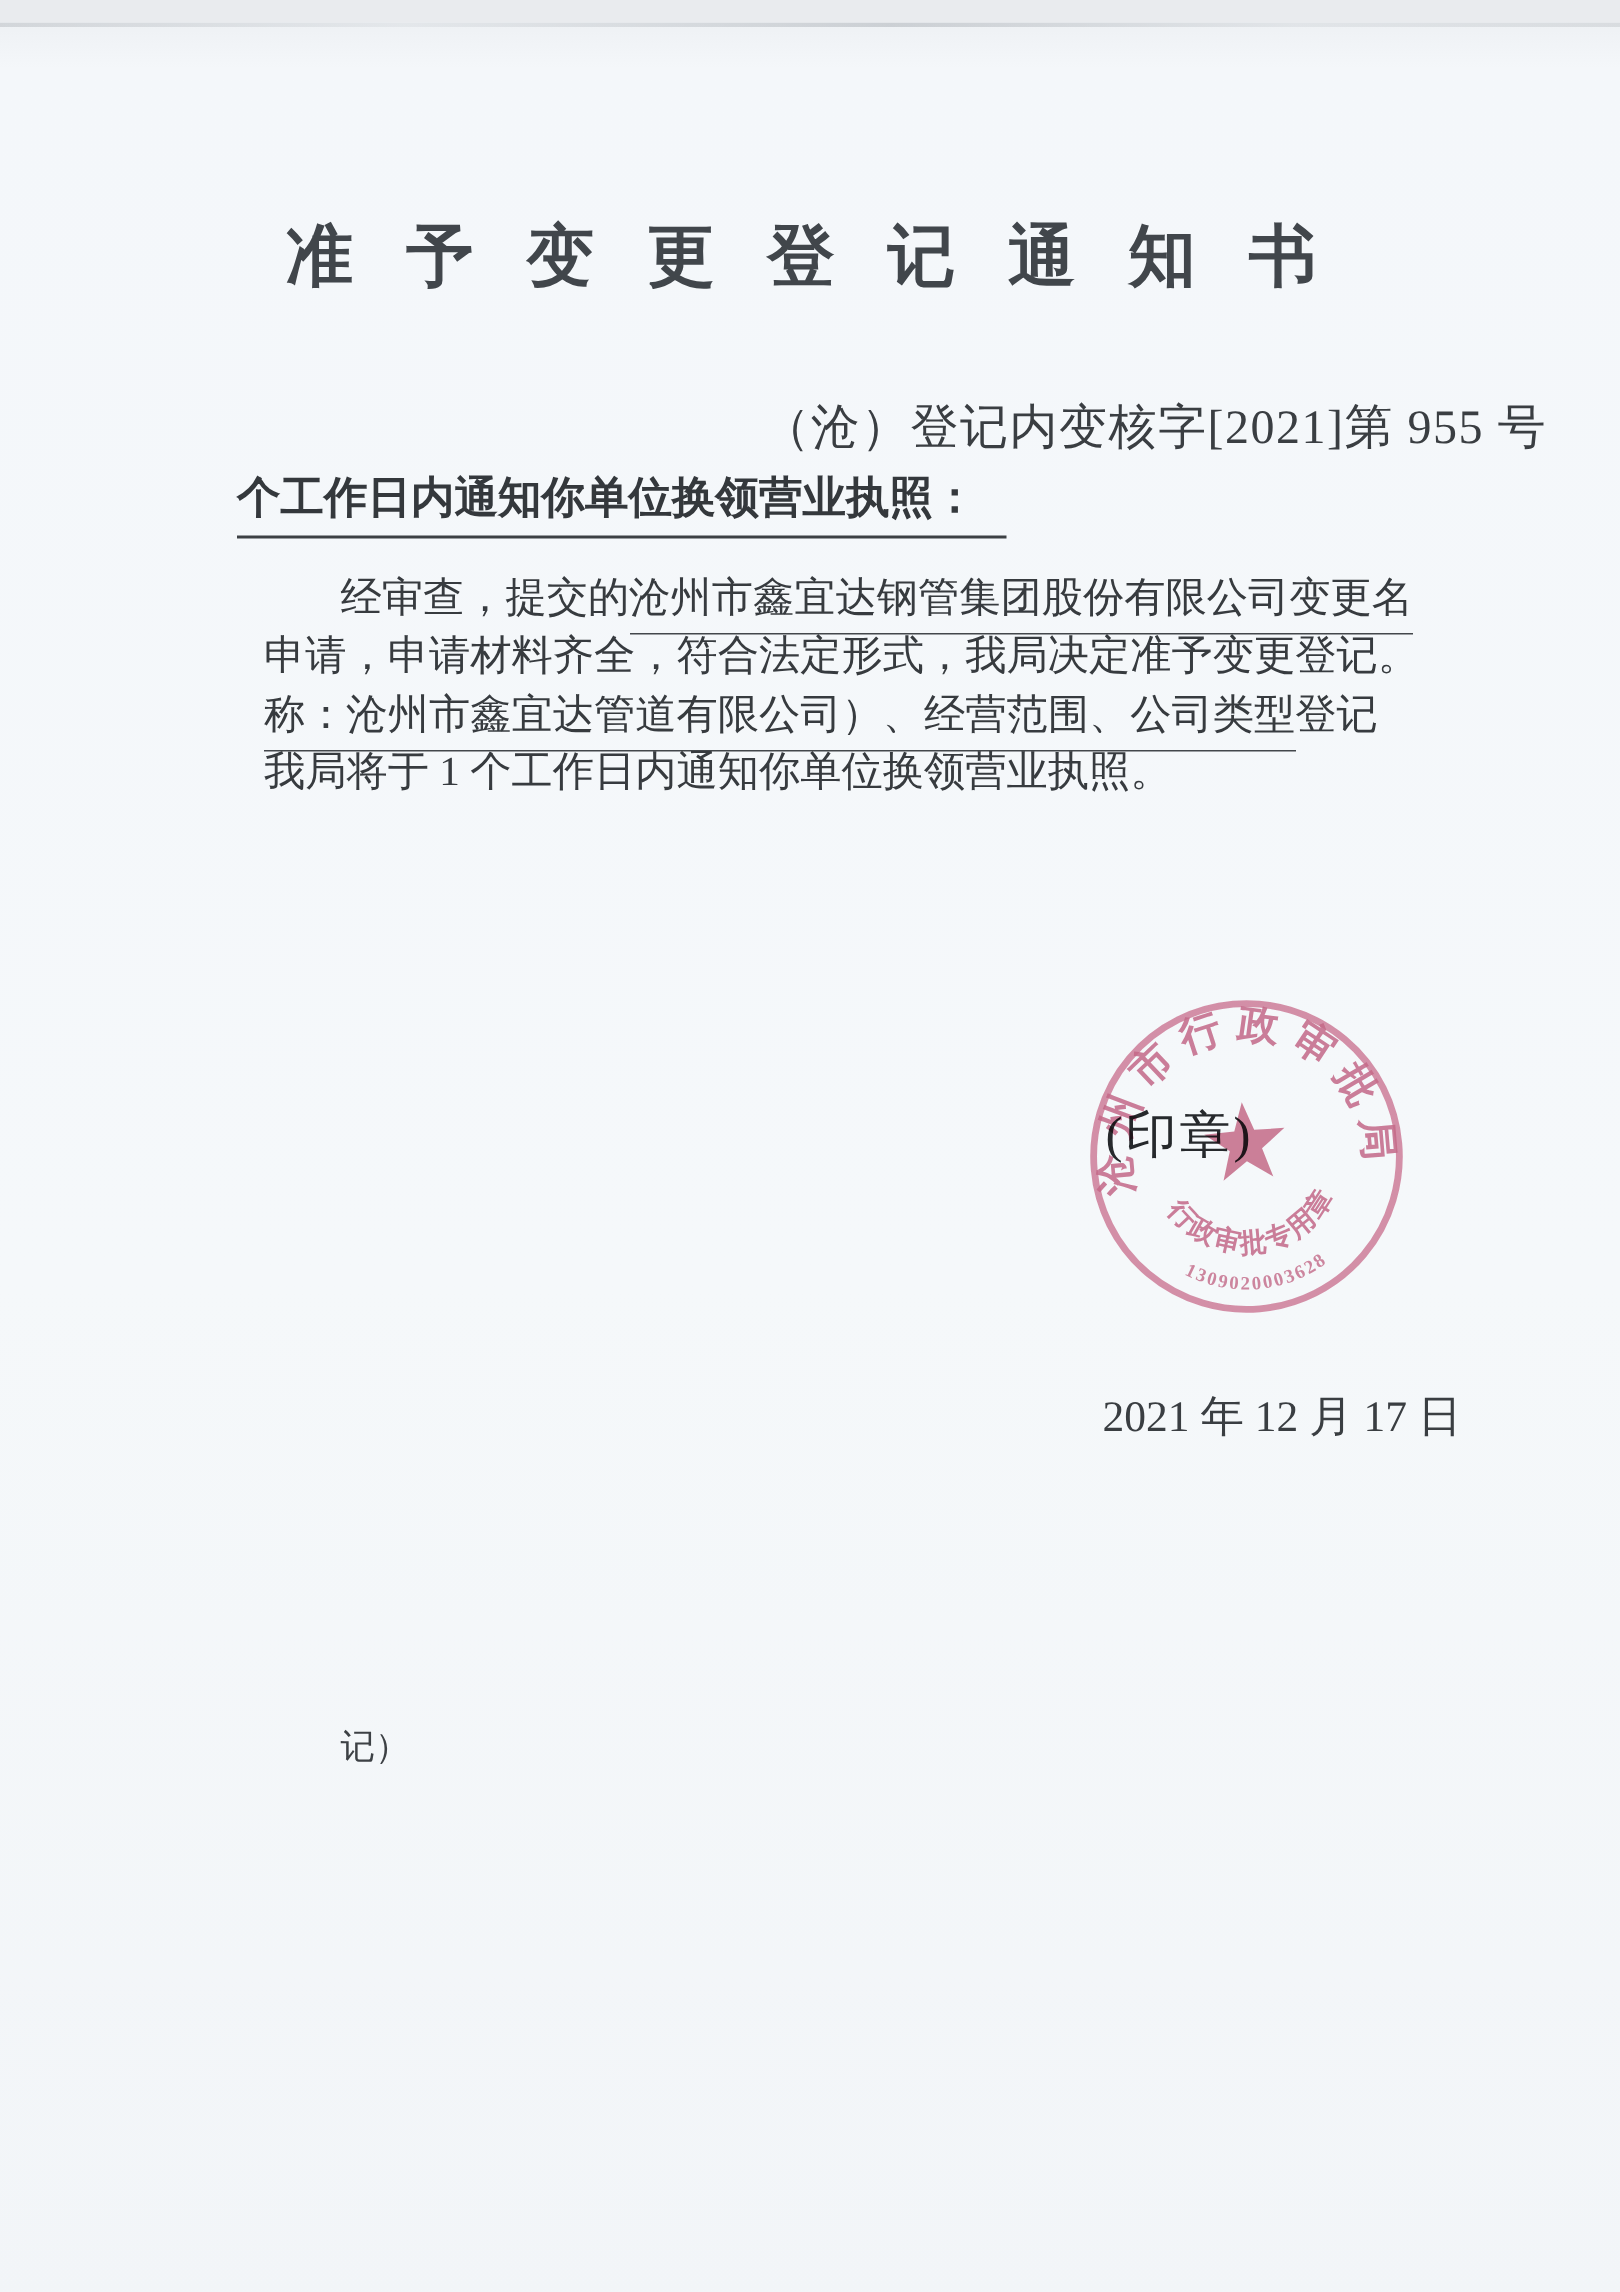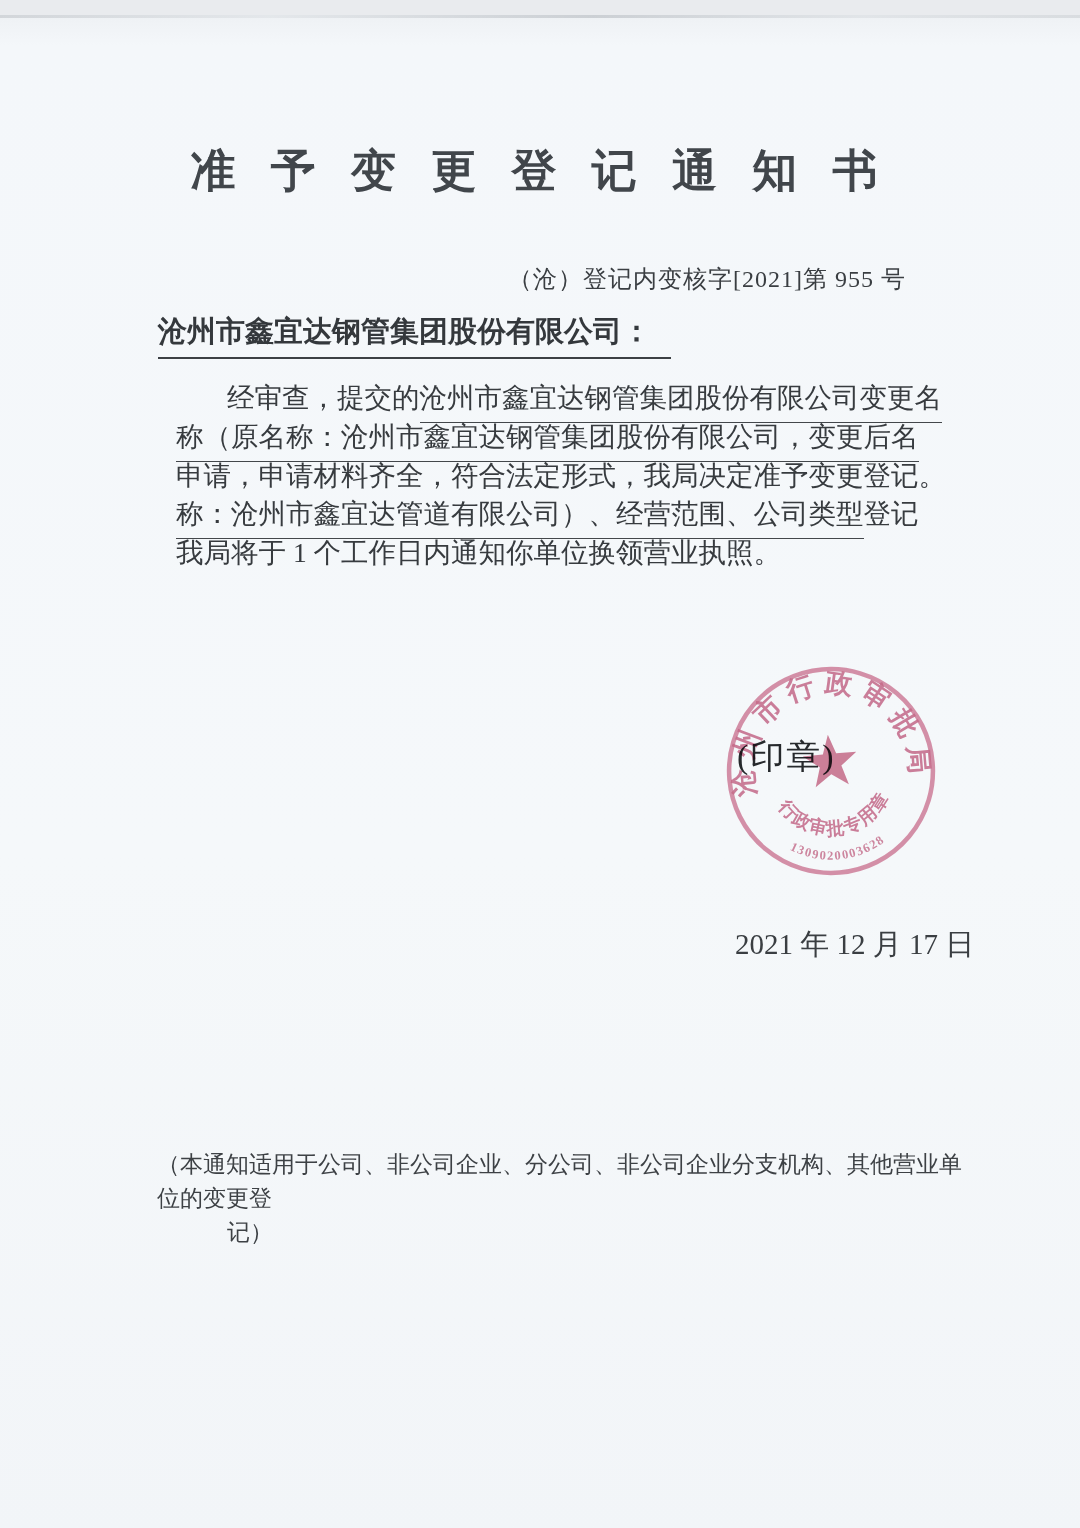--- a/index.html
+++ b/index.html
@@ -19,21 +19,21 @@
   }
   .doc-title {
     position:absolute; top:126px; left:0; width:100%;
     text-align:center;
     font-size:45px; font-weight:700; letter-spacing:12px;
     color:#41464b;
     white-space:nowrap;
   }
   .ref-line {
     position:absolute; top:248px; left:508px;
-    font-size:24px; letter-spacing:1px;
+    font-size:32px; letter-spacing:1px;
     white-space:nowrap;
   }
   .addressee {
     position:absolute; top:297px; left:158px;
     font-size:29px; font-weight:700;
     color:#34383c;
     border-bottom:2px solid #3c4044;
     padding:0 20px 5px 0;
     white-space:nowrap;
   }
@@ -77,25 +77,24 @@
 </head>
 <body>
 
 <div class="page">
   <div class="scan-edge"></div>
 
   <div class="doc-title">准 予 变 更 登 记 通 知 书</div>
 
   <div class="ref-line">（沧）登记内变核字[2021]第 955 号</div>
 
-  <div class="addressee">沧州市鑫宜达钢管集团股份有限公司：</div>
+  <div class="addressee">个工作日内通知你单位换领营业执照：</div>
 
   <div class="body-block">
     <div class="body-line indent2"><span>经审查，提交的</span><span class="u">沧州市鑫宜达钢管集团股份有限公司变更名</span></div>
-    <div class="body-line"><span class="u">称（原名称：沧州市鑫宜达钢管集团股份有限公司，变更后名</span></div>
     <div class="body-line">申请，申请材料齐全，符合法定形式，我局决定准予变更登记。</div>
     <div class="body-line"><span class="u">称：沧州市鑫宜达管道有限公司）、经营范围、公司类型</span><span>登记</span></div>
     <div class="body-line">我局将于 1 个工作日内通知你单位换领营业执照。</div>
   </div>
 
   <div class="seal-overlay-label">(印章)</div>
 
   <svg class="seal" viewBox="0 0 222 222" xmlns="http://www.w3.org/2000/svg">
     <defs>
       <path id="arcTop" d="M 37.7 137.7 A 78 78 0 1 1 184.3 137.7" fill="none"></path>
@@ -113,16 +112,15 @@
       </text>
       <text font-size="12.5" font-weight="700" fill="#c75f80" letter-spacing="1.5" opacity="0.8">
         <textPath href="#arcSerial" startOffset="50%" text-anchor="middle">1309020003628</textPath>
       </text>
     </g>
   </svg>
 
   <div class="date-line">2021 年 12 月 17 日</div>
 
   <div class="footer-note">
-    <div>（本通知适用于公司、非公司企业、分公司、非公司企业分支机构、其他营业单位的变更登</div>
     <div class="footer-l2">记）</div>
   </div>
 </div>
 
 </body></html>

